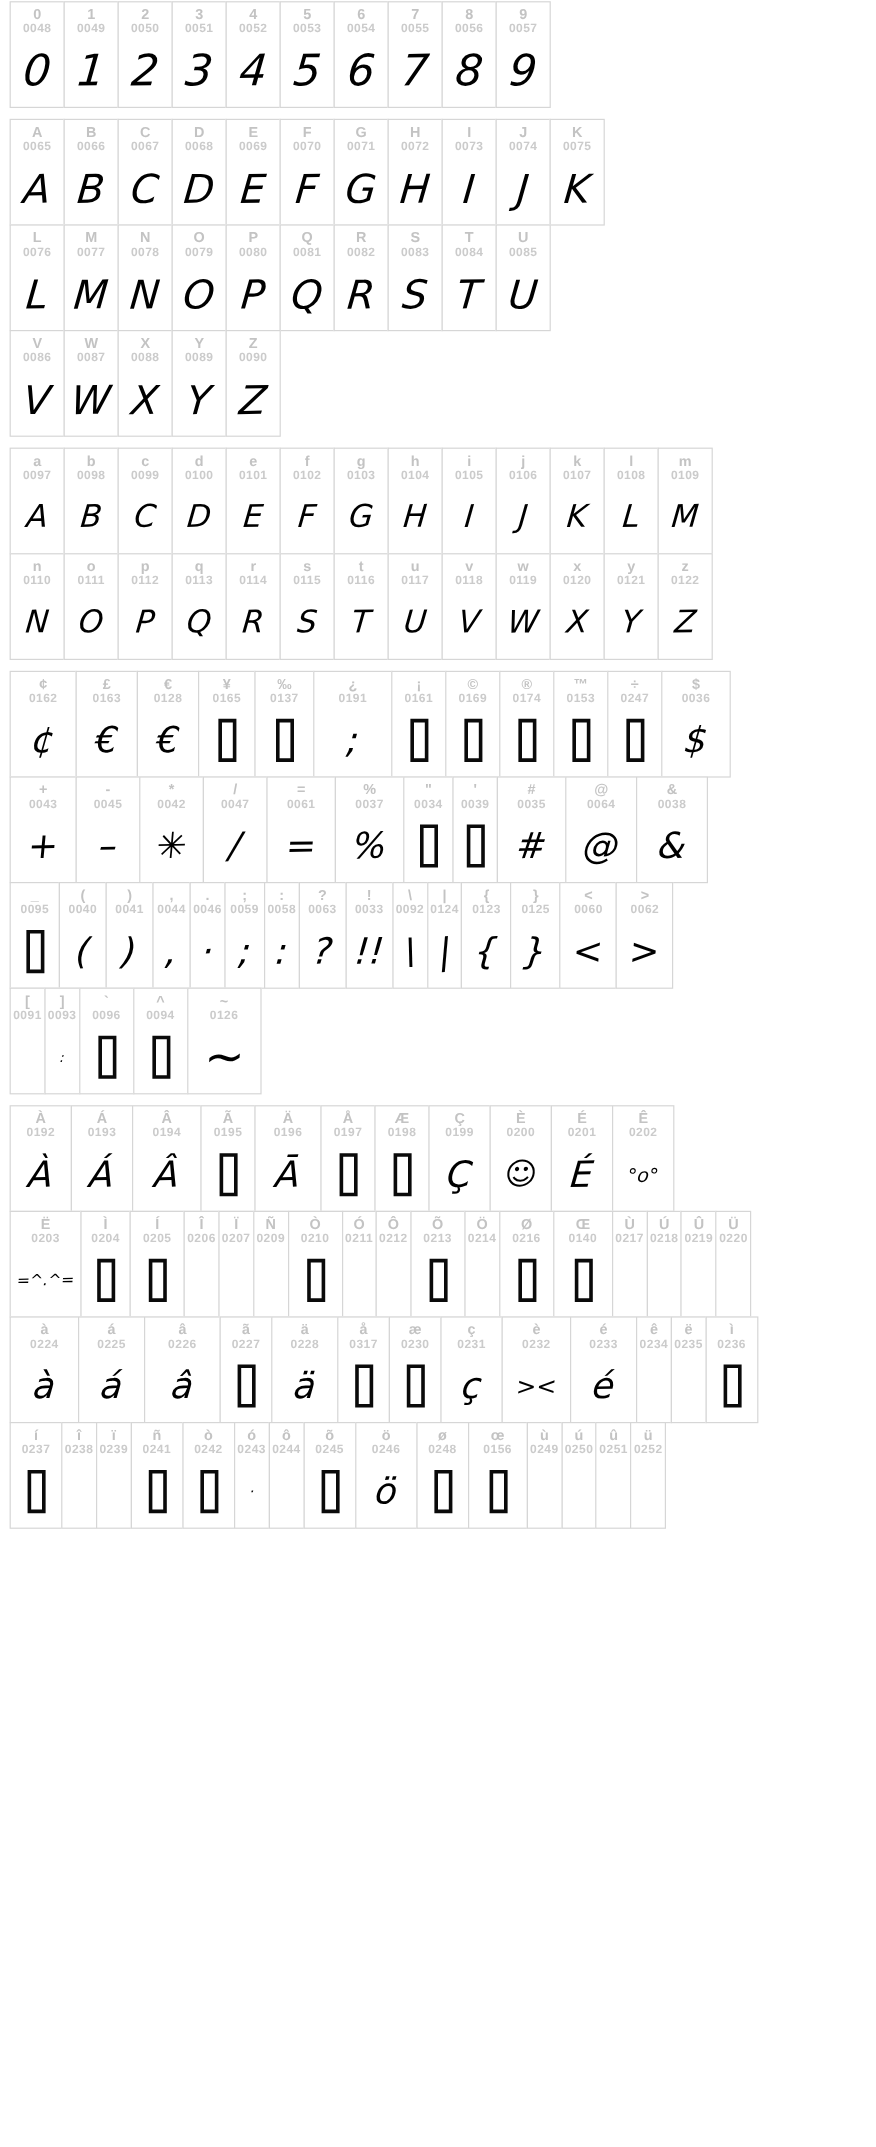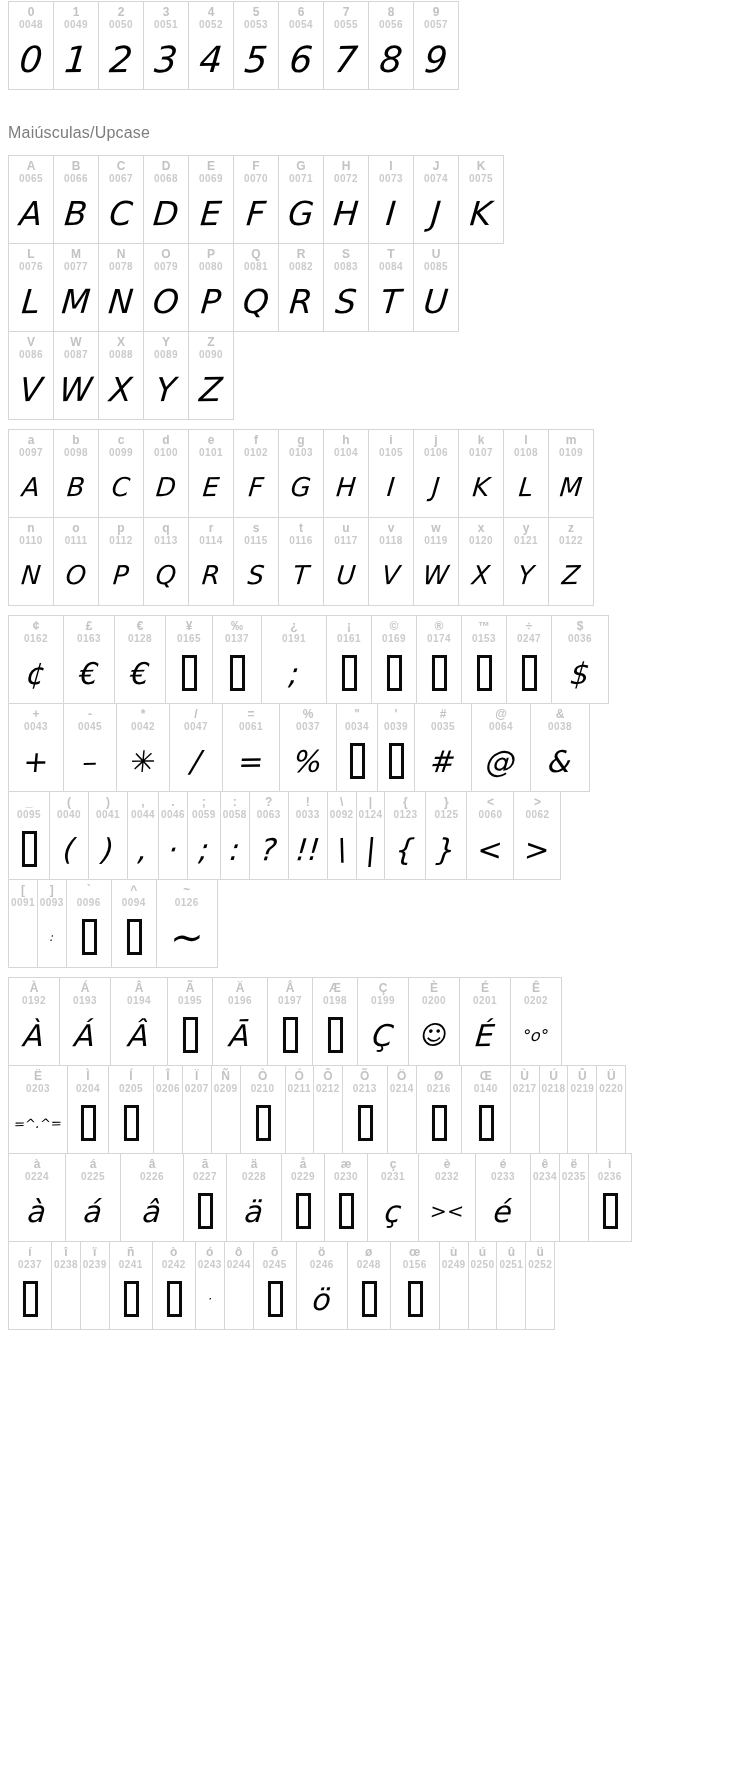--- a/index.html
+++ b/index.html
@@ -91,21 +91,21 @@
             <div class="char">8</div>
             <div class="code">0056</div>
             <div class="glyph" style="font-size: 36px;">8</div>
           </div>
           <div class="cell">
             <div class="char">9</div>
             <div class="code">0057</div>
             <div class="glyph" style="font-size: 36px;">9</div>
           </div>
         </div></div></div>
-    <div class="section"><div class="section-title">Maiúsculas/Upcase</div><div class="grid"><div class="grid-row">
+    <div class="section"><div class="grid"><div class="grid-row">
           <div class="cell">
             <div class="char">A</div>
             <div class="code">0065</div>
             <div class="glyph" style="font-size: 33px;">A</div>
           </div>
           <div class="cell">
             <div class="char">B</div>
             <div class="code">0066</div>
             <div class="glyph" style="font-size: 33px;">B</div>
           </div>
@@ -792,21 +792,21 @@
               <span class="tofu"></span>
             </div>
           </div>
           <div class="cell" style="min-width: 56px;">
             <div class="char">ä</div>
             <div class="code">0228</div>
             <div class="glyph" style="font-size: 30px;">ä</div>
           </div>
           <div class="cell" style="min-width: 44px;">
             <div class="char">å</div>
-            <div class="code">0229</div>
+            <div class="code">0317</div>
             <div class="glyph">
               <span class="tofu"></span>
             </div>
           </div>
           <div class="cell" style="min-width: 44px;">
             <div class="char">æ</div>
             <div class="code">0230</div>
             <div class="glyph">
               <span class="tofu"></span>
             </div>

